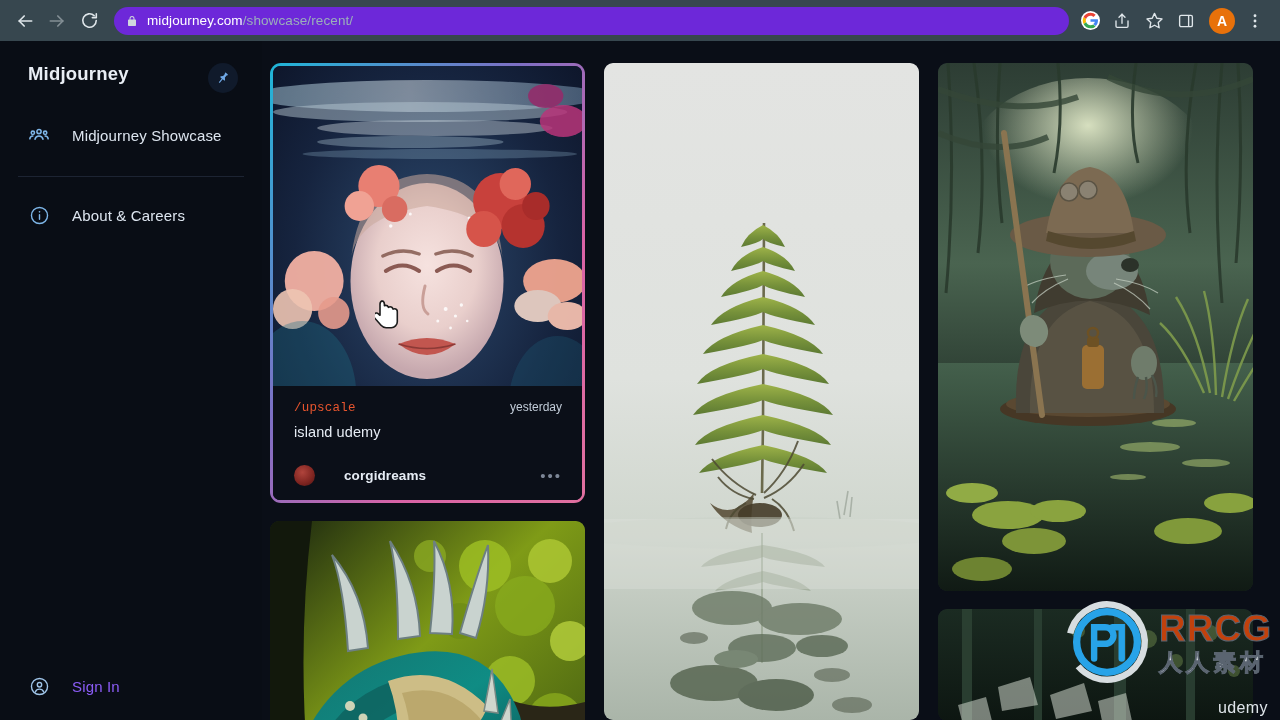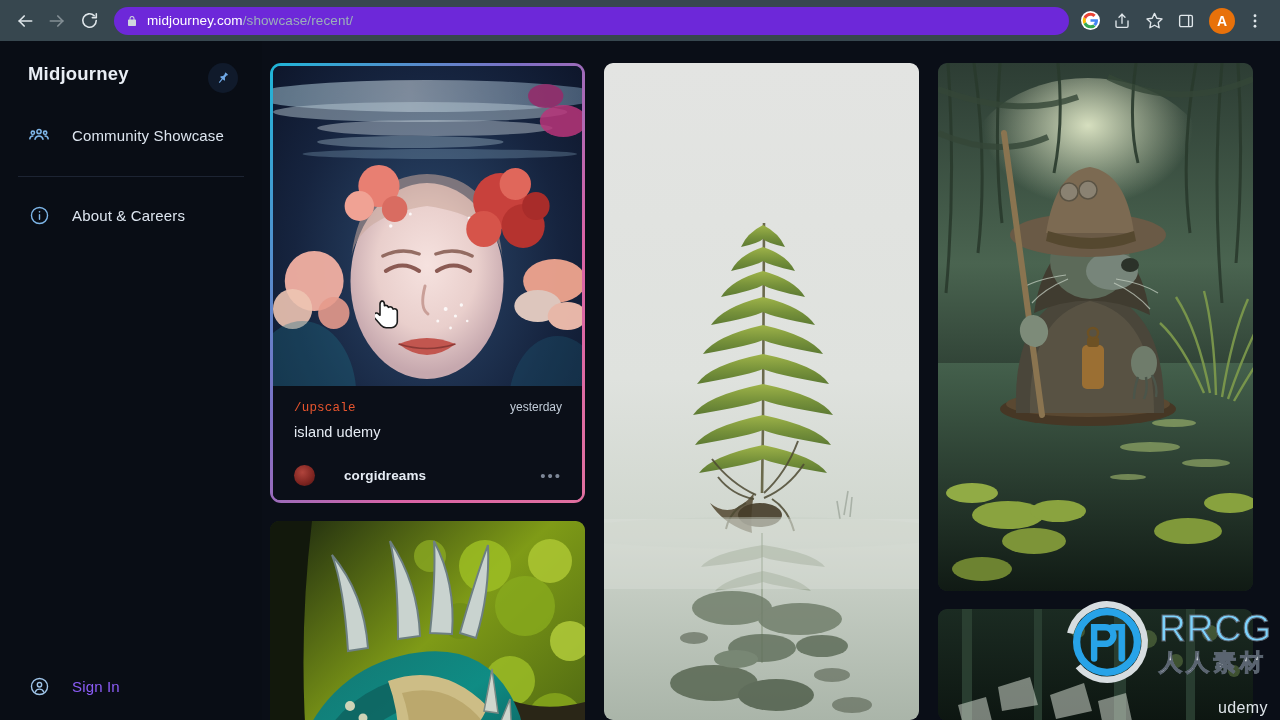--- a/index.html
+++ b/index.html
@@ -178,21 +178,21 @@
   .cursor { position: absolute; left: 375px; top: 258px; pointer-events: none; }
 
   
   .watermark {
     position: absolute; right: 8px; bottom: 32px;
     display: flex; align-items: center; gap: 6px;
     pointer-events: none;
   }
   .wm-text { display: flex; flex-direction: column; line-height: 1; }
   .wm-rrcg {
-    font-size: 37px; font-weight: normal; color: #7dd3fc;
+    font-size: 37px; font-weight: bold; color: #c2410c;
     letter-spacing: 1px;
     -webkit-text-stroke: 1px #5a6470;
   }
   .wm-cn {
     font-size: 23px; font-weight: bold; color: #e4e9ec;
     letter-spacing: 4px; margin-top: 4px;
     -webkit-text-stroke: 1px #5a6470;
   }
   .udemy {
     position: absolute; right: 12px; bottom: 3px;
@@ -299,21 +299,21 @@
         <span class="ico">
           <svg width="22" height="22" viewBox="0 0 24 24" fill="none" stroke="#7eb6e8" stroke-width="1.7" stroke-linecap="round" stroke-linejoin="round">
             <circle cx="12" cy="8.2" r="2.3"></circle>
             <path d="M7.6 16.6a4.5 4.5 0 0 1 8.8 0"></path>
             <circle cx="5.3" cy="9.6" r="1.8"></circle>
             <path d="M2 16.2a3.6 3.6 0 0 1 3.3-3.1"></path>
             <circle cx="18.7" cy="9.6" r="1.8"></circle>
             <path d="M22 16.2a3.6 3.6 0 0 0-3.3-3.1"></path>
           </svg>
         </span>
-        <span>Community Showcase</span>
+        <span>Midjourney Showcase</span>
       </div>
     </div>
 
     <div class="nav-divider"></div>
 
     <div class="nav-group-2">
       <div class="nav-item">
         <span class="ico">
           <svg width="21" height="21" viewBox="0 0 24 24" fill="none" stroke="#7eb6e8" stroke-width="1.6" stroke-linecap="round">
             <circle cx="12" cy="12" r="9.2"></circle>

